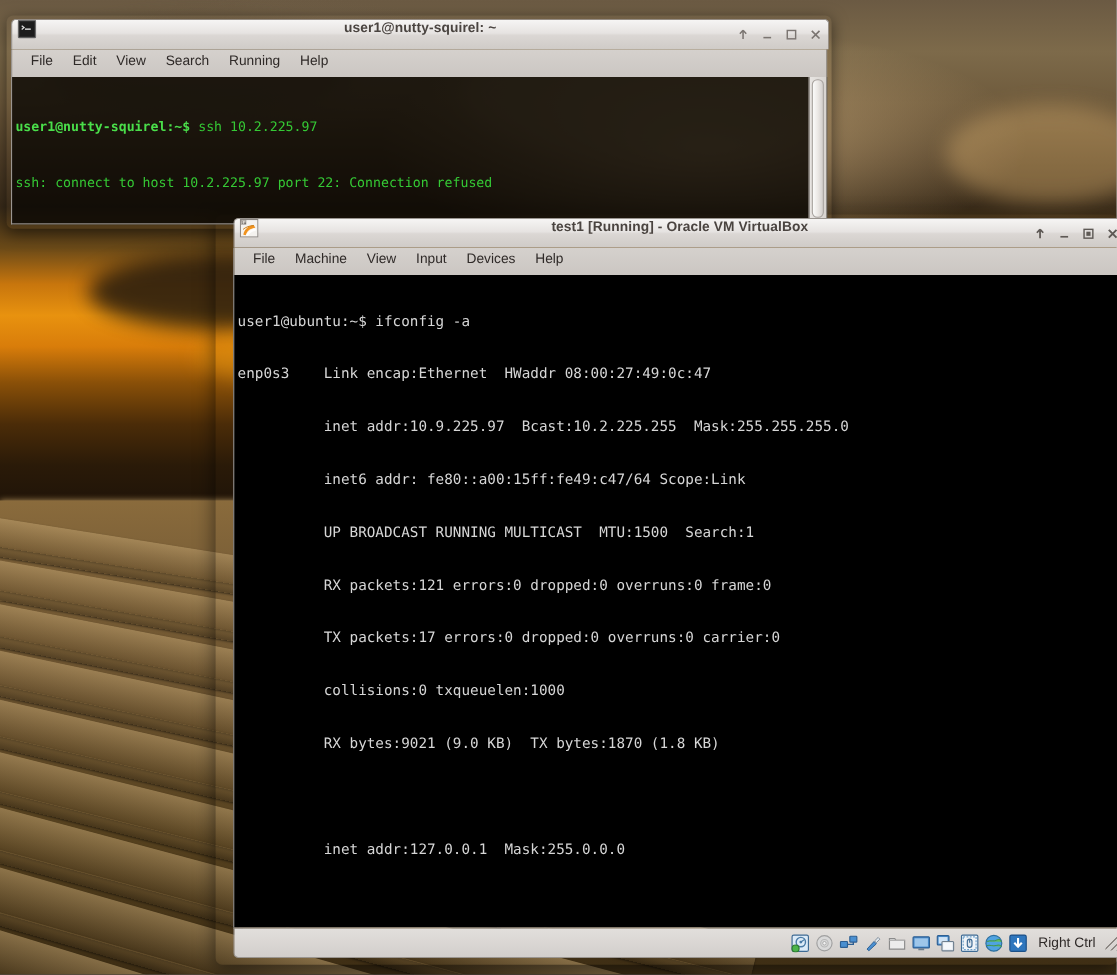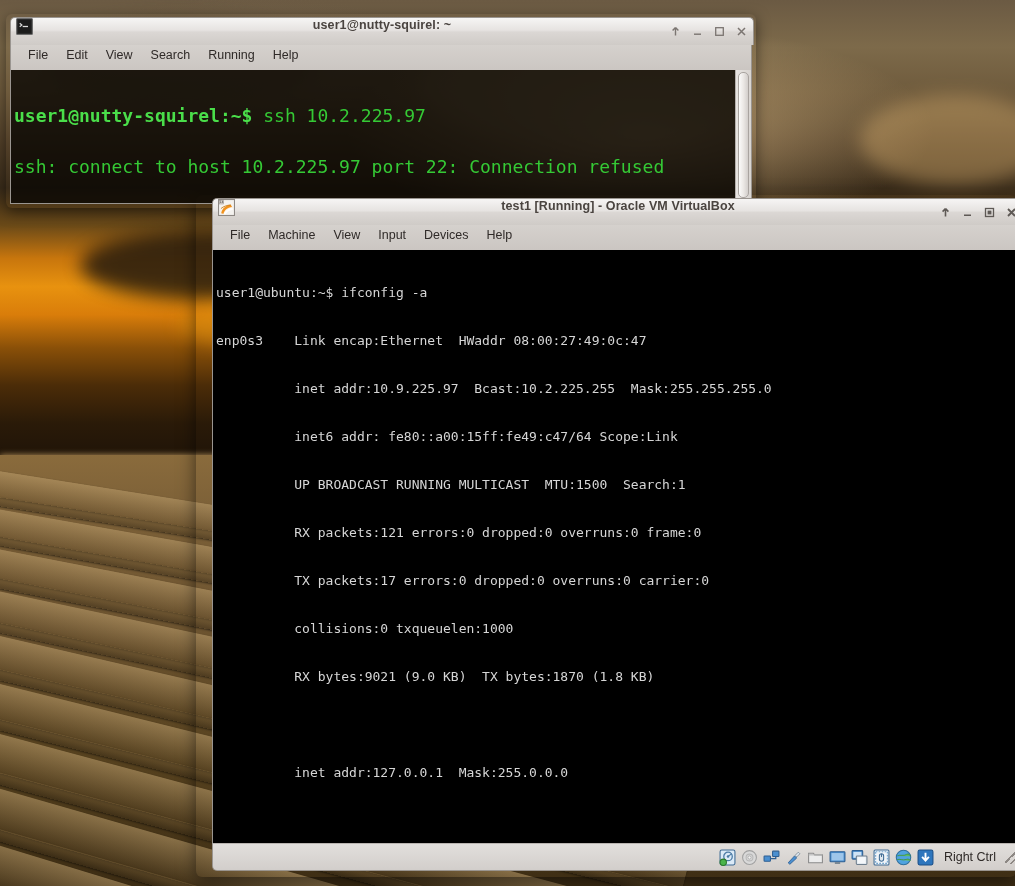--- a/index.html
+++ b/index.html
@@ -155,21 +155,21 @@
     border: 1px solid #9a9590;
     border-top: none;
     background: rgba(9, 6, 3, 0.80);
     overflow: hidden;
     display: flex;
   }
   .term-text {
     flex: 1;
     padding: 3px 2px 0 3px;
     font-family: "DejaVu Sans Mono", monospace;
-    font-size: 18px;
+    font-size: 12px;
     line-height: 17px;
     color: #3ee03e;
     white-space: pre;
     overflow: hidden;
   }
   .term-line { height: 17px; }
   .tprompt { color: #4ade4a; font-weight: bold; }
   .tout { color: #35c935; }
   .term-scroll {
     width: 15px;

